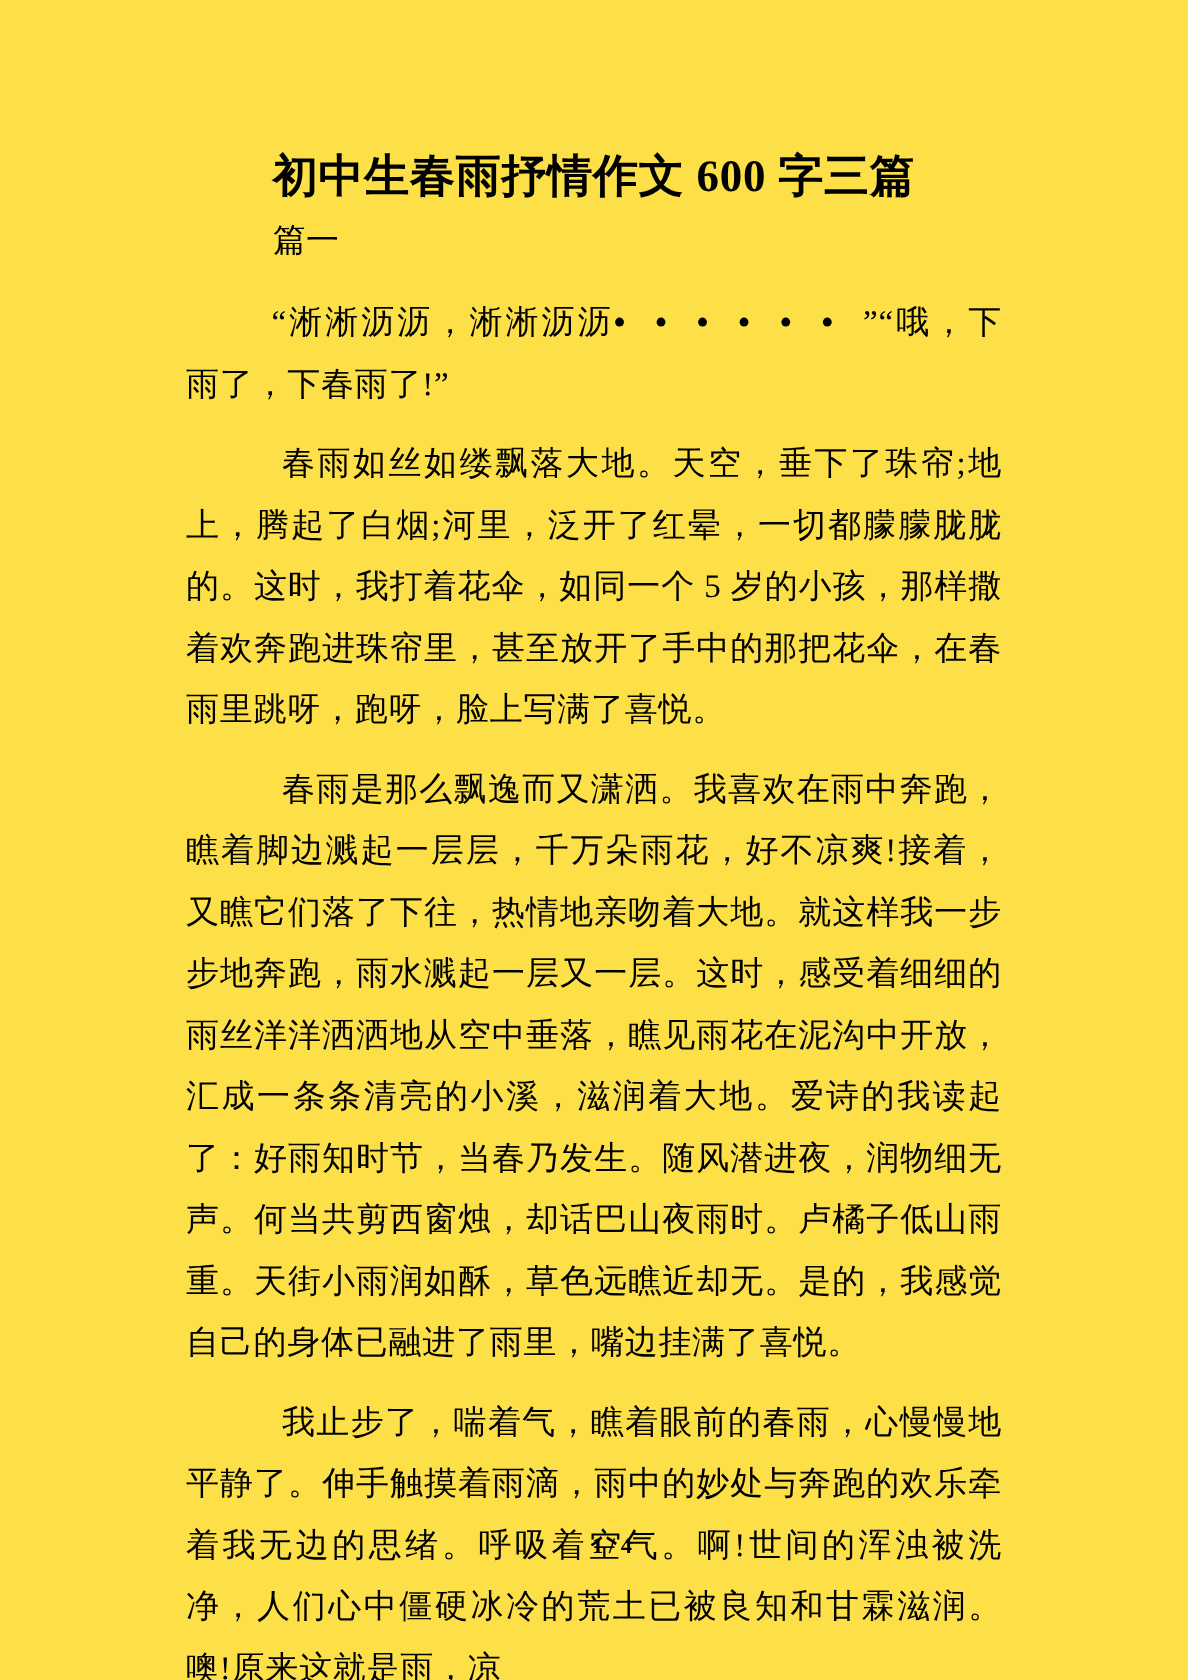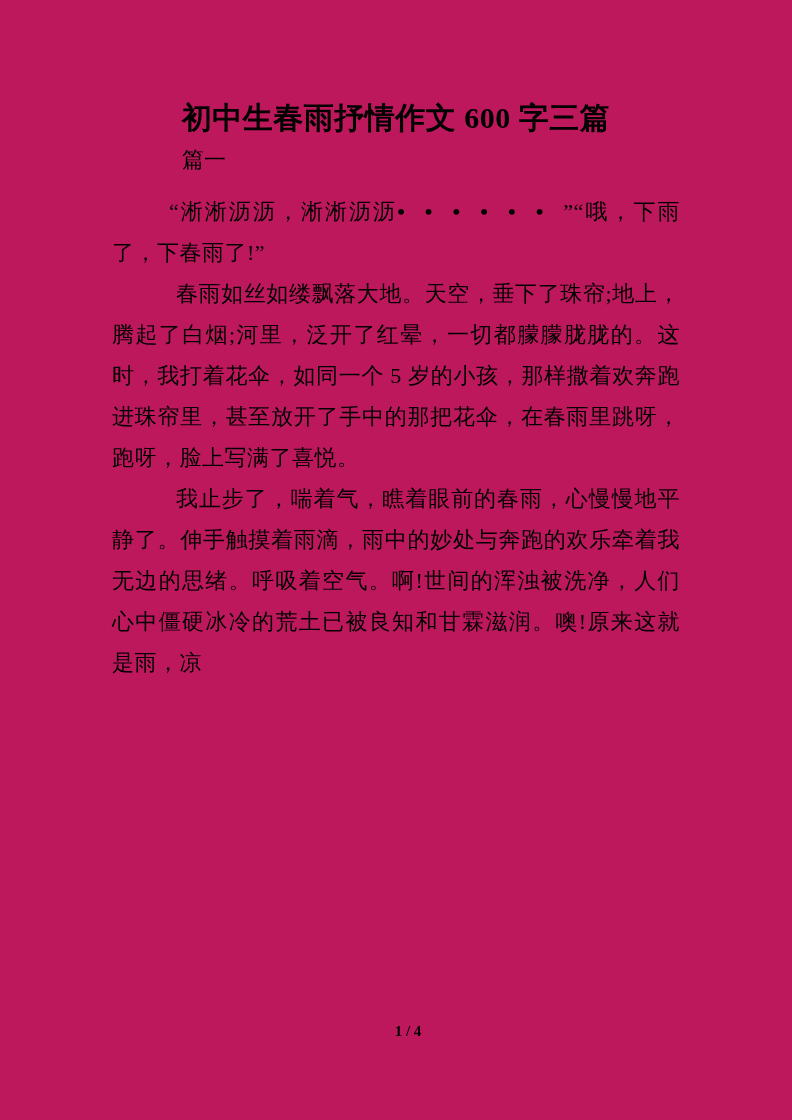--- a/index.html
+++ b/index.html
@@ -4,21 +4,21 @@
 <style>
   html, body {
     margin: 0;
     padding: 0;
     background: #ffffff;
   }
   .page {
     position: relative;
     width: 792px;
     height: 1120px;
-    background: #be185d;
+    background: #fde047;
     color: #000000;
     font-family: "Liberation Serif", "DejaVu Serif", serif;
     overflow: hidden;
   }
   .content {
     position: absolute;
     left: 112px;
     top: 97px;
     width: 568px;
   }
@@ -31,21 +31,21 @@
     letter-spacing: 0.5px;
   }
   .section-label {
     margin: 0 0 9px 0;
     font-size: 22px;
     line-height: 41px;
     text-indent: 70px;
     font-family: Liberation Mono, monospace;
   }
   .para {
-    margin: 0;
+    margin: 12px;
     font-size: 22px;
     line-height: 41px;
     text-align: justify;
     text-indent: 64px;
     letter-spacing: 0.5px;
   }
   .para-quote {
     text-indent: 57px;
   }
   .dots {
@@ -68,16 +68,17 @@
 </style>
 </head>
 <body>
 
 <div class="page">
   <div class="content">
     <h1 class="doc-title">初中生春雨抒情作文 600 字三篇</h1>
     <p class="section-label">篇一</p>
     <p class="para para-quote"><span>“淅淅沥沥，淅淅沥沥</span><span class="dots">••••••</span><span>”“哦，下雨了，下春雨了!”</span></p>
     <p class="para">春雨如丝如缕飘落大地。天空，垂下了珠帘;地上，腾起了白烟;河里，泛开了红晕，一切都朦朦胧胧的。这时，我打着花伞，如同一个 5 岁的小孩，那样撒着欢奔跑进珠帘里，甚至放开了手中的那把花伞，在春雨里跳呀，跑呀，脸上写满了喜悦。</p>
+    <p class="para">春雨是那么飘逸而又潇洒。我喜欢在雨中奔跑，瞧着脚边溅起一层层，千万朵雨花，好不凉爽!接着，又瞧它们落了下往，热情地亲吻着大地。就这样我一步步地奔跑，雨水溅起一层又一层。这时，感受着细细的雨丝洋洋洒洒地从空中垂落，瞧见雨花在泥沟中开放，汇成一条条清亮的小溪，滋润着大地。爱诗的我读起了：好雨知时节，当春乃发生。随风潜进夜，润物细无声。何当共剪西窗烛，却话巴山夜雨时。卢橘子低山雨重。天街小雨润如酥，草色远瞧近却无。是的，我感觉自己的身体已融进了雨里，嘴边挂满了喜悦。</p>
     <p class="para">我止步了，喘着气，瞧着眼前的春雨，心慢慢地平静了。伸手触摸着雨滴，雨中的妙处与奔跑的欢乐牵着我无边的思绪。呼吸着空气。啊!世间的浑浊被洗净，人们心中僵硬冰冷的荒土已被良知和甘霖滋润。噢!原来这就是雨，凉</p>
   </div>
   <div class="page-footer">1 / 4</div>
 </div>
 
 </body></html>

